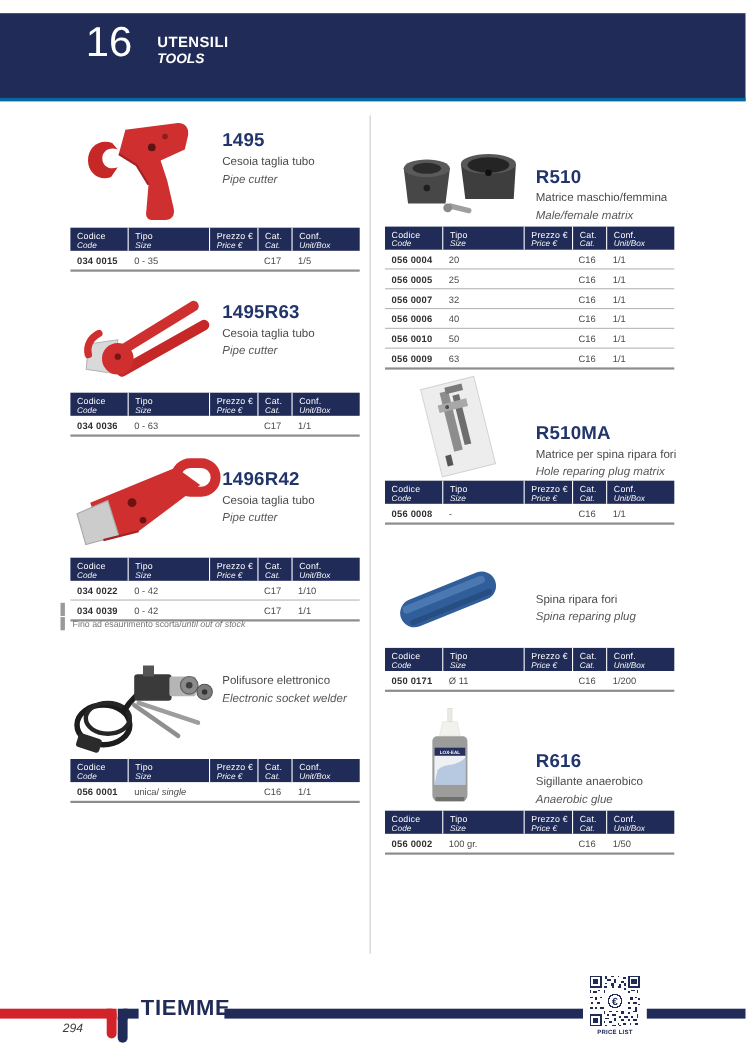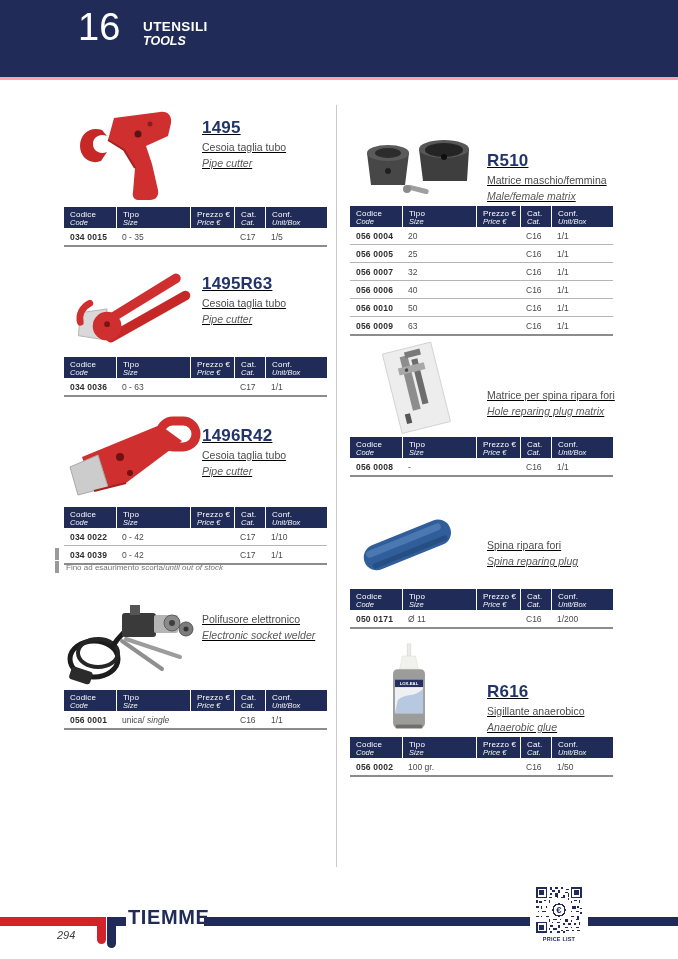--- a/index.html
+++ b/index.html
@@ -1,32 +1,32 @@
 <!DOCTYPE html>
 <html><head>
 <meta charset="utf-8">
 <style>
   html,body{margin:0;padding:0;background:#fff;}
   .page{position:relative;width:678px;height:959px;background:#ffffff;overflow:hidden;
         font-family:"Liberation Sans",sans-serif;}
 
   
-  .header{position:absolute;top:0;left:0;width:678px;height:77px;background:#202b58;
-          border-bottom:3px solid #fca5a5;box-sizing:content-box;}
+  .header{position:absolute;top:12px;left:0;width:678px;height:77px;background:#202b58;
+          border-bottom:3px solid #0369a1;box-sizing:content-box;}
   .header-number{position:absolute;left:78px;top:6px;font-size:38px;color:#ffffff;font-weight:400;}
   .header-title{position:absolute;left:143px;top:19px;font-size:13.5px;color:#ffffff;font-weight:bold;letter-spacing:.4px;}
   .header-subtitle{position:absolute;left:143px;top:34px;font-size:12.5px;color:#ffffff;font-weight:bold;font-style:italic;}
 
   
   .col-divider{position:absolute;left:336px;top:105px;width:1px;height:762px;background:#cbcbcb;}
 
   
   .product{position:absolute;width:263px;}
   .p-img{position:absolute;}
-  .p-head{position:absolute;width:145px;text-decoration:underline;}
+  .p-head{position:absolute;width:145px;}
   .left .p-head{left:138px;}
   .right .p-head{left:137px;margin-top:29px;}
   .p-code{font-size:17px;line-height:18px;font-weight:bold;color:#21356b;letter-spacing:.2px;}
   .p-desc{margin-top:4px;font-size:10.5px;line-height:13px;color:#4c4c4c;}
   .p-desc-en{margin-top:3px;font-size:10.5px;line-height:13px;font-style:italic;color:#585858;}
   .p-extra{margin-top:9px;font-size:10.5px;line-height:13px;color:#3d4e77;}
   .p-extra .en{font-style:italic;margin-top:2px;}
 
   
   .ptable{position:absolute;left:0;width:263px;}
@@ -369,20 +369,21 @@
         <rect x="20" y="8" width="56" height="92" fill="#ededed" stroke="#d2d2d2"></rect>
         <rect x="38" y="16" width="9" height="62" fill="#8d8d8d"></rect>
         <rect x="50" y="22" width="7" height="52" fill="#6d6d6d"></rect>
         <rect x="33" y="28" width="30" height="8" fill="#a8a8a8"></rect>
         <rect x="44" y="12" width="18" height="7" fill="#7a7a7a"></rect>
         <rect x="28" y="80" width="6" height="11" fill="#565656"></rect>
         <circle cx="42" cy="32" r="2" fill="#4a4a4a"></circle>
       </g>
     </svg>
     <div class="p-head" style="top:20px;">
+      <div class="p-code">R510MA</div>
       <div class="p-desc">Matrice per spina ripara fori</div>
       <div class="p-desc-en">Hole reparing plug matrix</div>
     </div>
     <div class="ptable" style="top:101px;">
       <div class="t-head">
         <div class="th c1">
             <span class="a">Codice</span>
             <span class="b">Code</span>
           </div>
         <div class="th c2">

